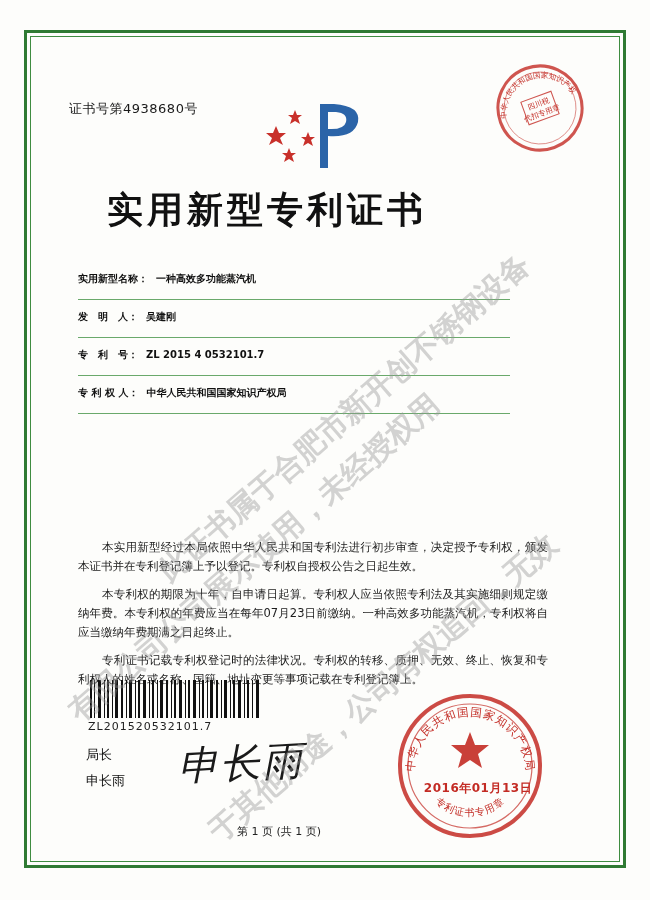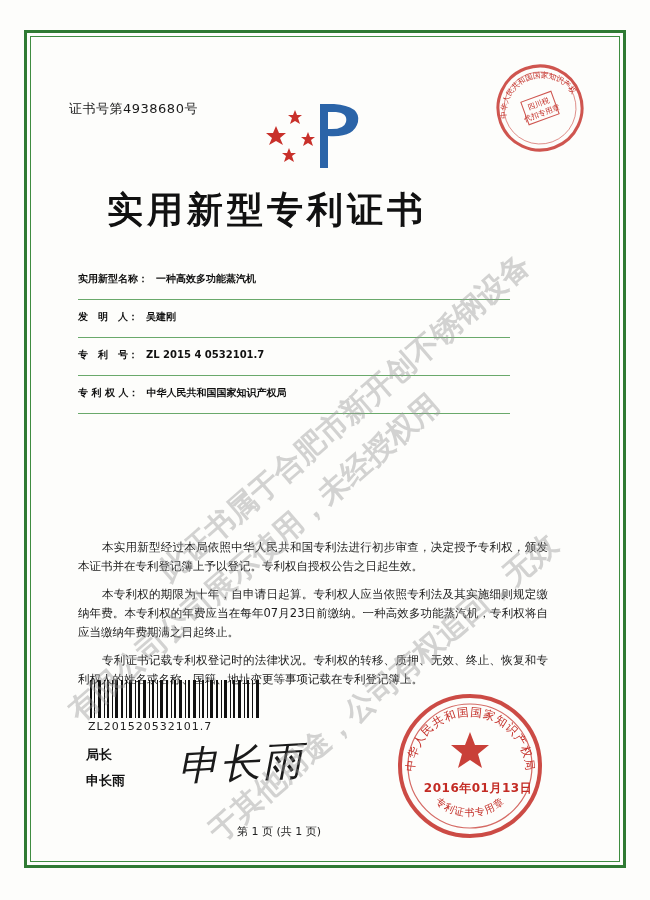--- a/index.html
+++ b/index.html
@@ -135,21 +135,20 @@
     color: #222;
   }
   
   .sig-block {
     position: absolute;
     left: 86px;
     top: 742px;
     font-size: 13px;
     color: #111;
     line-height: 26px;
-    font-weight: bold;
   }
   .sig-script {
     position: absolute;
     left: 178px;
     top: 736px;
     font-size: 40px;
     color: #1a1a1a;
     font-family: "DejaVu Serif", serif;
     font-style: italic;
     letter-spacing: 2px;

